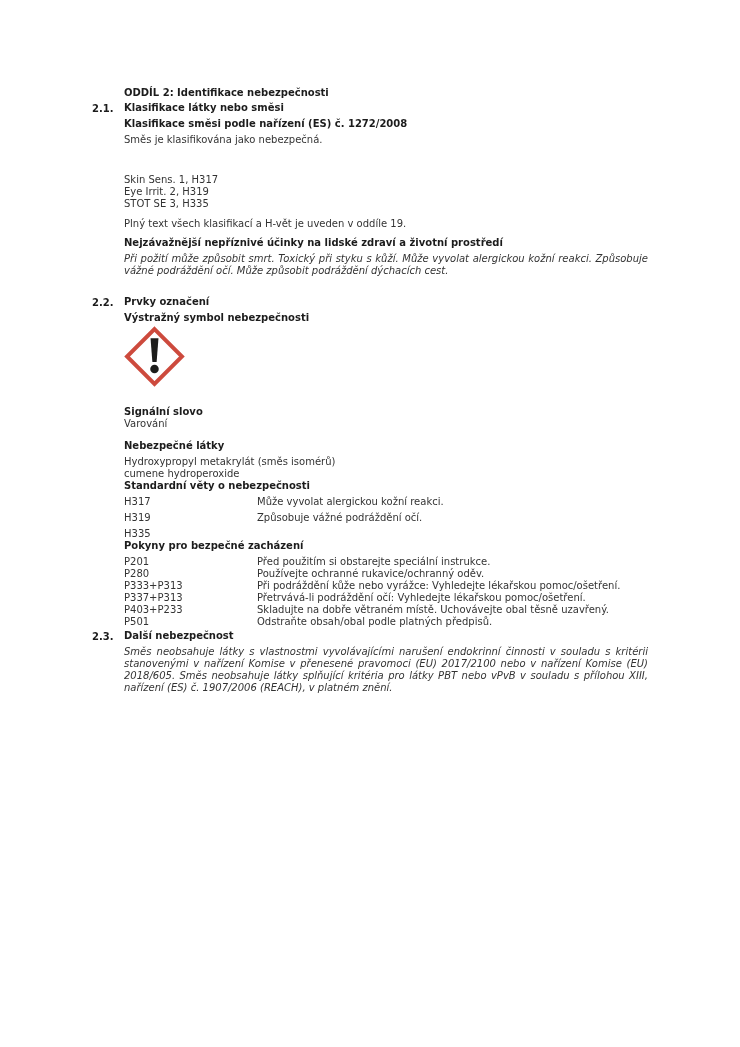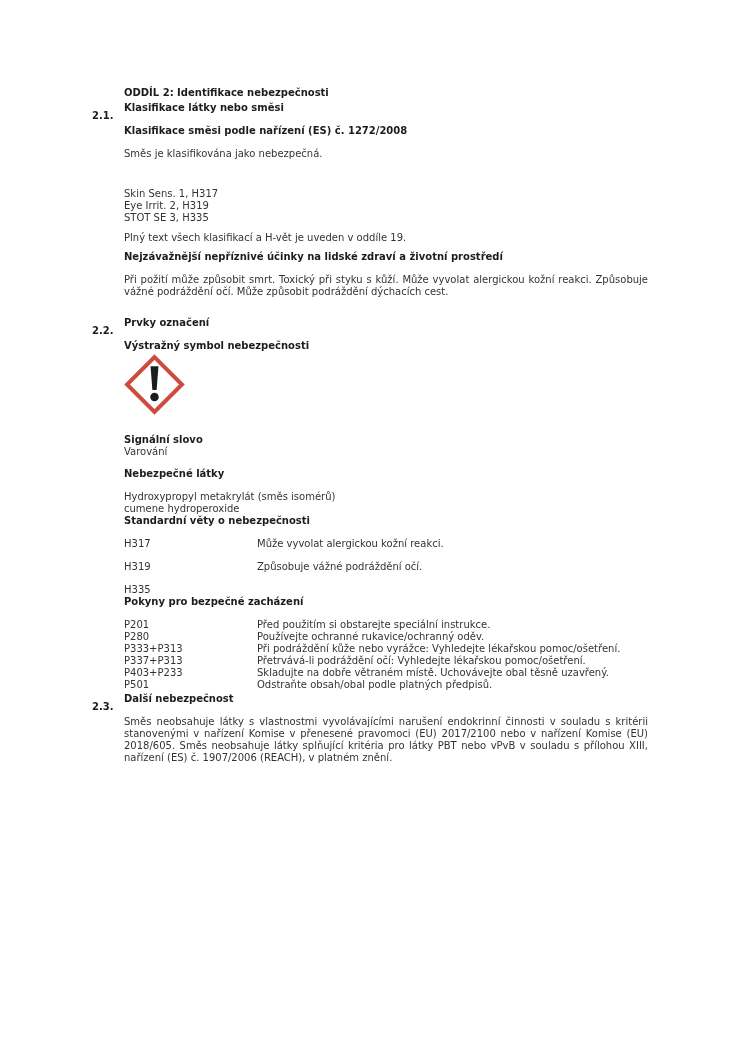--- a/index.html
+++ b/index.html
@@ -6,26 +6,26 @@
   html,body { background:#ffffff; }
   body {
     width:740px; height:1047px;
     font-family:"DejaVu Sans","Liberation Sans",sans-serif;
     font-size:10px; color:#333333;
   }
   .page { position:relative; width:740px; height:1047px; background:#ffffff; overflow:hidden;border-radius:25px; }
   .doc { position:absolute; left:124px; top:87px; width:524px; line-height:12px; }
   .bold { font-weight:bold; color:#1c1c1c; }
   .row { position:relative; }
-  .num { position:absolute; left:-32px; top:8px; }
-  .just { text-align:justify; }
+  .num { position:absolute; left:-32px; top:1px; }
+  .just { text-align:justify;font-style:italic; }
   .hp-row { display:flex; }
   .hp-code { flex:0 0 133px; width:133px; }
   .hp-text { flex:1; }
-  .mt1 { margin-top:11px; } .mt2 { margin-top:2px; } .mt3 { margin-top:3px; }
+  .mt1 { margin-top:4px; } .mt2 { margin-top:2px; } .mt3 { margin-top:3px; }
   .mt5 { margin-top:19px; } .mt7 { margin-top:7px; } .mt8 { margin-top:8px; }
   .mt12 { margin-top:28px; } .mt17 { margin-top:10px; }
   .pictogram-wrap { margin-top:2px; height:61px; }
   .pictogram-wrap svg { display:block; }
 </style>
 </head>
 <body>
 
 <div class="page">
   <div class="doc">

